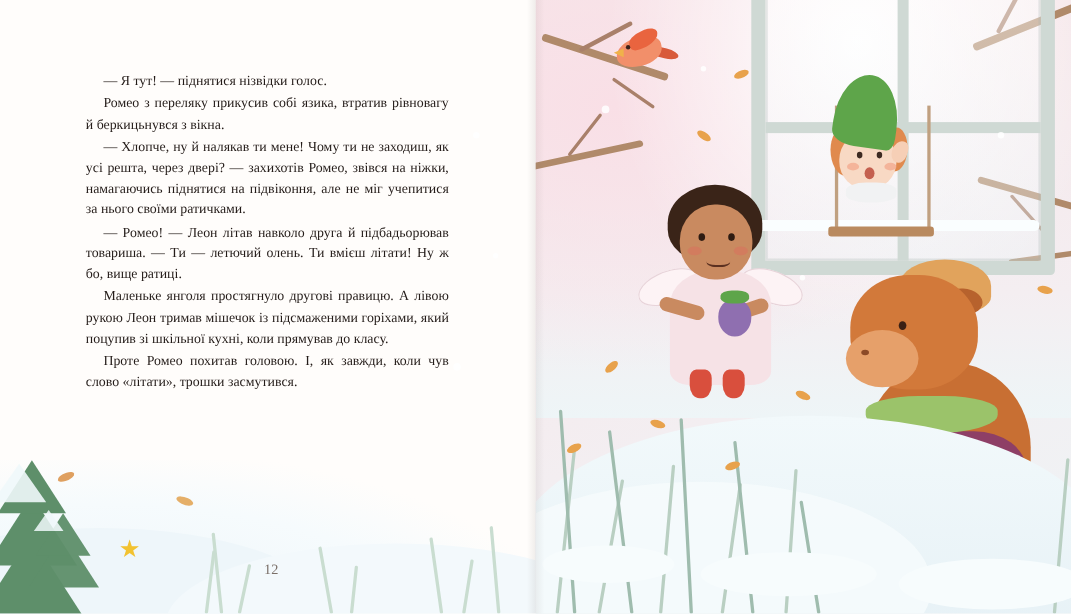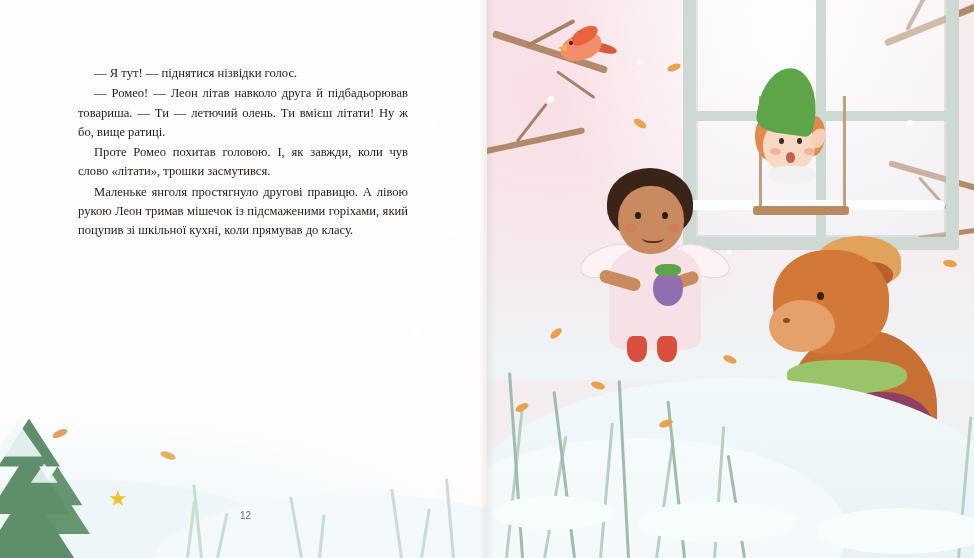--- a/index.html
+++ b/index.html
@@ -39,23 +39,23 @@
   }
   .text-column p {
     margin: 0 0 0.1em 0;
     text-indent: 16px;
     hyphens: manual;
   }
   .page-number {
     position: absolute;
     left: 240px;
     top: 510px;
-    font-size: 10px;
+    font-size: 13px;
     color: #7a6f68;
-    font-family: Liberation Sans, sans-serif;
+    font-family: Liberation Serif, serif;
   }
 
   
   .snow-bottom {
     position: absolute;
     left: -10px;
     bottom: -40px;
     width: 520px;
     height: 180px;
     background: radial-gradient(ellipse at 20% 100%, #eaf3f8 0%, #f6fbfd 55%, rgba(255,255,255,0) 75%);
@@ -449,23 +449,25 @@
     <div class="grass-blade" style="left:400px; height:70px; transform:rotate(-8deg);"></div>
     <div class="grass-blade" style="left:420px; height:50px; transform:rotate(9deg);"></div>
     <div class="grass-blade" style="left:452px; height:80px; transform:rotate(-5deg);"></div>
 
     <div class="flake" style="left:430px; top:120px; width:6px; height:6px;"></div>
     <div class="flake" style="left:448px; top:230px; width:5px; height:5px;"></div>
     <div class="flake" style="left:412px; top:330px; width:7px; height:7px;"></div>
 
     <div class="text-column">
       <p>— Я тут! — піднятися нізвідки голос.</p>
+      <p>Ромео з переляку прикусив собі язика, втратив рівновагу й беркицьнувся з вікна.</p>
+      <p>— Хлопче, ну й налякав ти мене! Чому ти не заходиш, як усі решта, через двері? — захихотів Ромео, звівся на ніжки, намагаючись піднятися на підвіконня, але не міг учепитися за нього своїми ратичками.</p>
       <p>— Ромео! — Леон літав навколо друга й підбадьорював товариша. — Ти — летючий олень. Ти вмієш літати! Ну ж бо, вище ратиці.</p>
+      <p>Маленьке янголя простягнуло другові правицю. А лівою рукою Леон тримав мішечок із підсмаженими горіхами, який поцупив зі шкільної кухні, коли прямував до класу.</p>
       <p>Проте Ромео похитав головою. І, як завжди, коли чув слово «літати», трошки засмутився.</p>
-      <p>Маленьке янголя простягнуло другові правицю. А лівою рукою Леон тримав мішечок із підсмаженими горіхами, який поцупив зі шкільної кухні, коли прямував до класу.</p>
     </div>
 
     <div class="page-number">12</div>
   </div>
 
   <div class="right-page">
     <div class="ill-sky"></div>
 
     <div class="branch" style="left:6px; top:30px; width:120px; height:7px; transform:rotate(18deg);"></div>
     <div class="twig" style="left:40px; top:44px; width:54px; height:4px; transform:rotate(-28deg);"></div>

